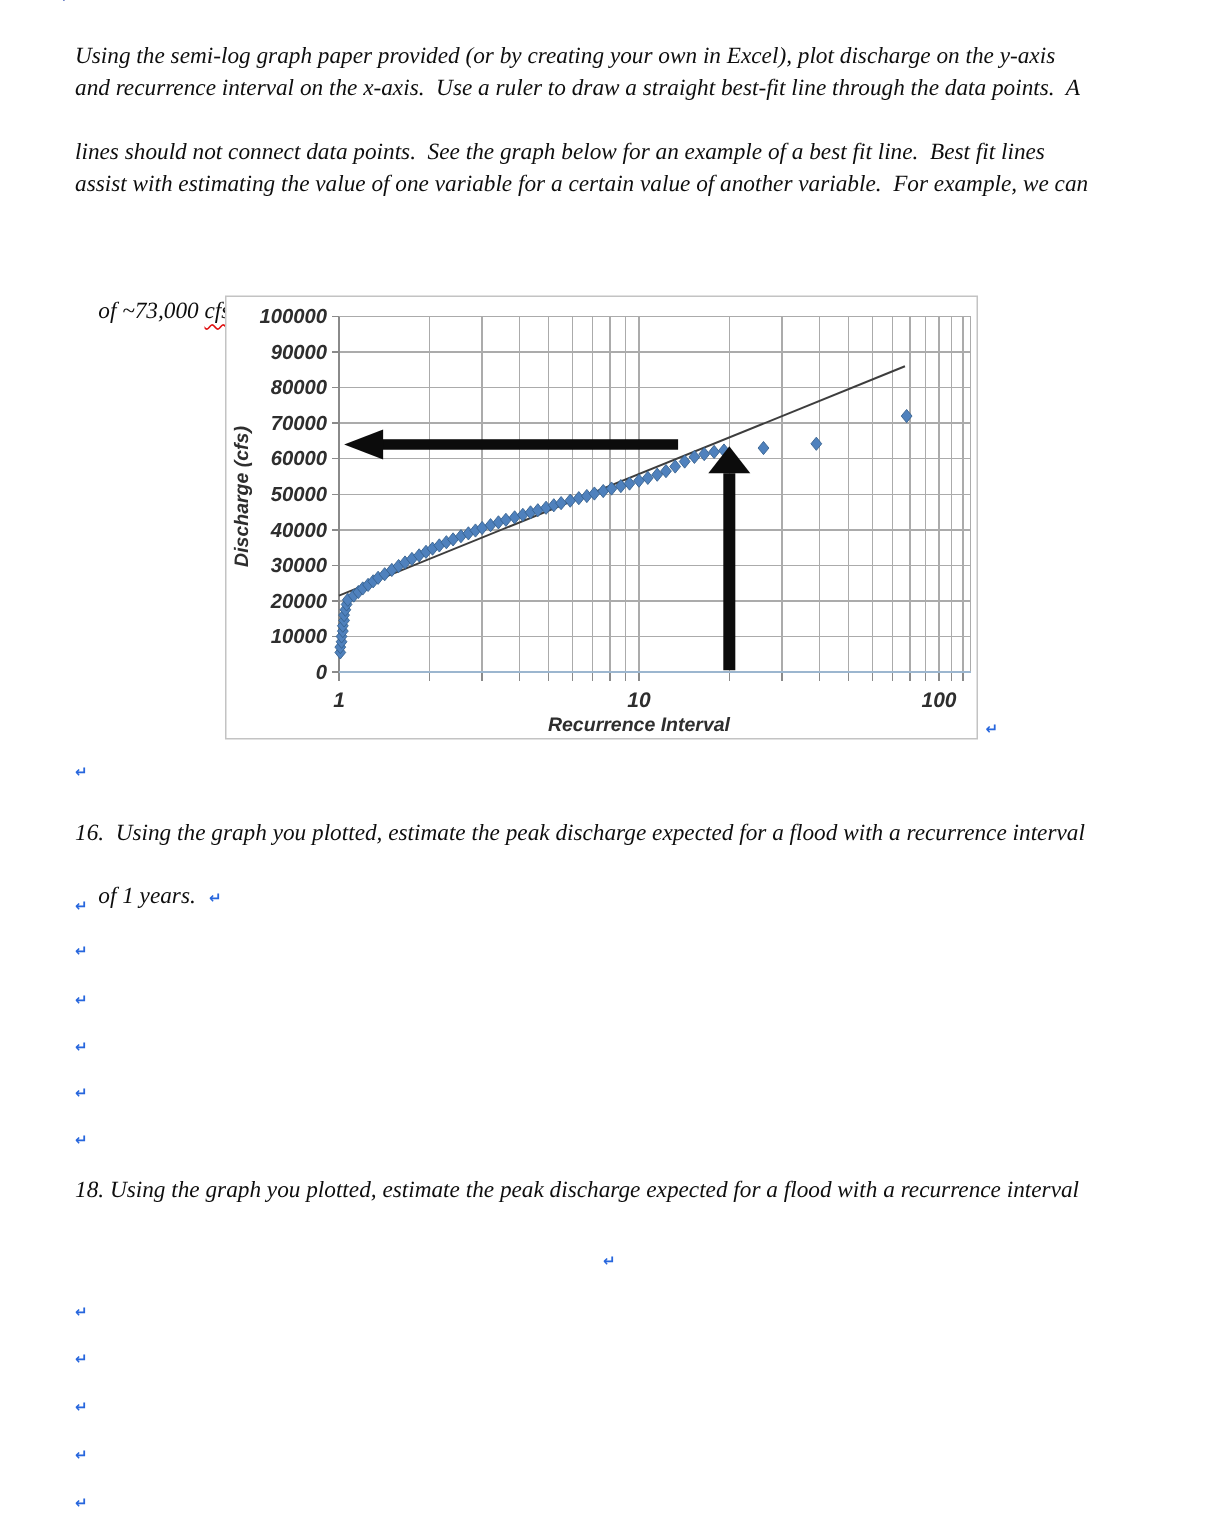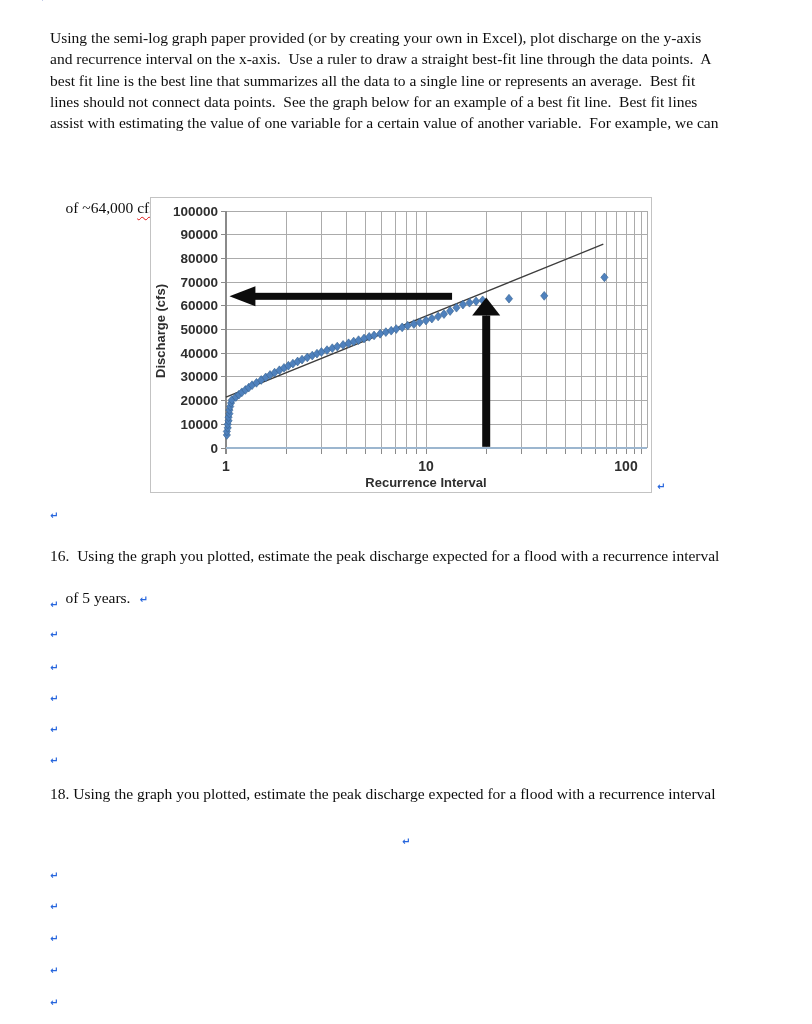--- a/index.html
+++ b/index.html
@@ -1,18 +1,18 @@
 <!DOCTYPE html>
 <html><head>
 <meta charset="utf-8">
 <style>
   html,body{margin:0;padding:0;background:#ffffff;}
   .page{
     position:relative;width:812px;height:1024px;background:#fff;
-    overflow:hidden;font-family:"Liberation Serif", serif;color:#0e0e0e;
+    overflow:hidden;font-family:"Liberation Serif", serif;color:#0e0e0e;font-style:italic;
   }
   .tline{position:absolute;left:50px;font-size:15.5px;line-height:21.3px;white-space:pre;}
   .pm{
     position:absolute;font-family:"DejaVu Sans", sans-serif;font-weight:bold;
     font-size:10px;color:#2766dd;line-height:10px;
   }
   .pm-inline{
     font-family:"DejaVu Sans", sans-serif;font-weight:bold;font-size:10px;
     color:#2766dd;margin-left:5px;
   }
@@ -30,25 +30,24 @@
 </style>
 </head>
 <body>
 
 <div class="page">
 
   <span class="pm pm-cut" style="left:39px;top:-8px">↵</span>
 
   <div class="tline" style="top:27px">Using the semi-log graph paper provided (or by creating your own in Excel), plot discharge on the y-axis</div>
   <div class="tline" style="top:48px">and recurrence interval on the x-axis.  Use a ruler to draw a straight best-fit line through the data points.  A</div>
-  <div class="tline" style="top:70px">best fit line is the best line that summarizes all the data to a single line or represents an average.  Best fit</div>
   <div class="tline" style="top:112px">assist with estimating the value of one variable for a certain value of another variable.  For example, we can</div>
   <div class="tline" style="top:91px">lines should not connect data points.  See the graph below for an example of a best fit line.  Best fit lines</div>
   <div class="tline" style="top:176px">
-    <span>of ~64,000 </span><span class="misspelled">cfs</span><span> as shown below. </span><span class="pm-inline">↵</span>
+    <span>of ~73,000 </span><span class="misspelled">cfs</span><span> as shown below. </span><span class="pm-inline">↵</span>
   </div>
 
   <div class="chart-box">
     <svg id="plot" width="500" height="294">
         <line x1="70" y1="250" x2="75" y2="250" stroke="#8a8a8a" stroke-width="1" shape-rendering="crispEdges"></line>
         <text x="67" y="254.5" text-anchor="end" font-size="13.5">0</text>
         <line x1="75" y1="226.3" x2="496" y2="226.3" stroke="#ababab" stroke-width="1" shape-rendering="crispEdges"></line>
         <line x1="70" y1="226.3" x2="75" y2="226.3" stroke="#8a8a8a" stroke-width="1" shape-rendering="crispEdges"></line>
         <text x="67" y="230.8" text-anchor="end" font-size="13.5">10000</text>
         <line x1="75" y1="202.6" x2="496" y2="202.6" stroke="#ababab" stroke-width="1" shape-rendering="crispEdges"></line>
@@ -196,21 +195,21 @@
         <polygon points="335.20599913279625,99.505 321.20599913279625,117.505 349.20599913279625,117.505" fill="#0c0c0c"></polygon>
       </svg>
   </div>
 
   <span class="pm" style="left:657px;top:482px">↵</span>
 
   <span class="pm" style="left:50px;top:511px">↵</span>
 
   <div class="tline" style="top:545px">16.  Using the graph you plotted, estimate the peak discharge expected for a flood with a recurrence interval</div>
   <div class="tline" style="top:566px">
-    <span>of 5 years. </span><span class="pm-inline">↵</span>
+    <span>of 1 years. </span><span class="pm-inline">↵</span>
   </div>
 
   <span class="pm" style="left:50px;top:600px">↵</span>
   <span class="pm" style="left:50px;top:630px">↵</span>
   <span class="pm" style="left:50px;top:663px">↵</span>
   <span class="pm" style="left:50px;top:694px">↵</span>
   <span class="pm" style="left:50px;top:725px">↵</span>
   <span class="pm" style="left:50px;top:756px">↵</span>
 
   <div class="tline" style="top:783px">18. Using the graph you plotted, estimate the peak discharge expected for a flood with a recurrence interval</div>

